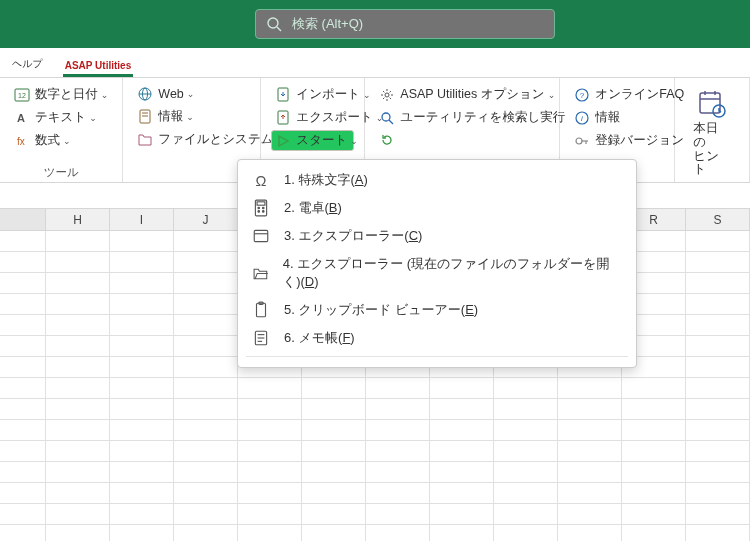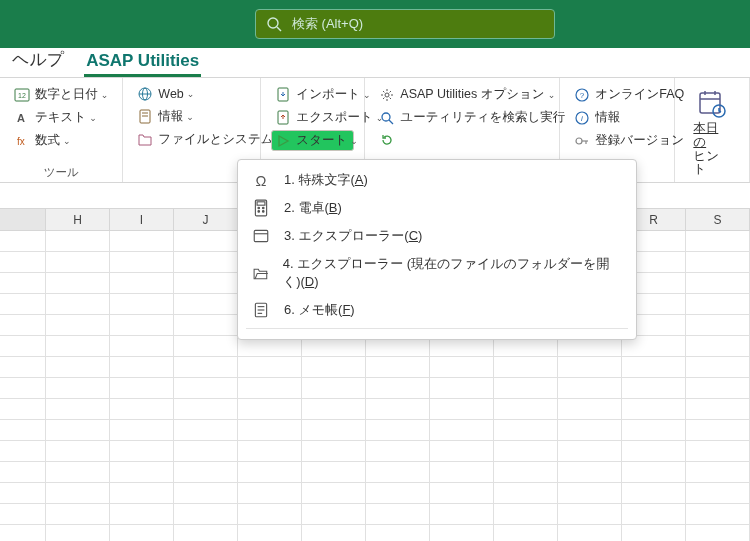--- a/index.html
+++ b/index.html
@@ -1,23 +1,23 @@
 <!DOCTYPE html>
 <html><head>
 <meta charset="utf-8">
 <style>
   * { box-sizing: border-box; margin: 0; padding: 0; font-family: "Segoe UI", "Yu Gothic UI", Meiryo, sans-serif; }
   body { width: 750px; height: 541px; background: #fff; overflow: hidden; position: relative; }
   .topbar { background: #1a7d4b; height: 48px; display: flex; align-items: center; padding-left: 255px; }
-  .searchbox { background: #4d7c0f; border: 1px solid #6fb895; border-radius: 4px; height: 30px; width: 300px; display: flex; align-items: center; padding: 0 10px; }
+  .searchbox { background: #737373; border: 1px solid #6fb895; border-radius: 4px; height: 30px; width: 300px; display: flex; align-items: center; padding: 0 10px; }
   .search-icon { width: 16px; height: 16px; margin-right: 10px; }
   .search-placeholder { color: #cfe9db; font-size: 13px; }
-  .tabs { height: 30px; border-bottom: 1px solid #d6d6d6; display: flex; align-items: flex-end; padding-left: 10px; gap: 18px; font-size: 17px; }
+  .tabs { height: 30px; border-bottom: 1px solid #d6d6d6; display: flex; align-items: flex-end; padding-left: 10px; gap: 18px; font-size: 10px; }
   .tab { padding: 0 2px 6px 2px; cursor: pointer; color: #333; }
-  .tab.active { border-bottom: 3px solid #1a7d4b; color: #0f766e; font-weight: 600; padding-bottom: 3px; }
+  .tab.active { border-bottom: 3px solid #1a7d4b; color: #b91c1c; font-weight: 600; padding-bottom: 3px; }
   .ribbon { height: 105px; border-bottom: 1px solid #d6d6d6; display: flex; font-size: 12.5px; color: #333; position: relative; }
   .rgroup { border-right: 1px solid #e1e1e1; padding: 6px 10px 2px 10px; display: flex; flex-direction: column; }
   .rrow { display: flex; flex-direction: column; gap: 2px; }
   .ritem { display: flex; align-items: center; padding: 2px 4px; cursor: pointer; border-radius: 3px; white-space: nowrap; }
   .ritem.pressed { background: #22c55e; border: 1px solid #c8c4bc; padding: 1px 3px; }
   .ricon { width: 16px; height: 16px; margin-right: 5px; flex-shrink: 0; display: inline-flex; align-items: center; justify-content: center; }
   .chev { font-size: 9px; color: #555; margin-left: 3px; }
   .group-label { text-align: center; font-size: 11.5px; color: #555; margin-top: auto; padding-top: 2px; }
   .big-btn { display: flex; flex-direction: column; align-items: center; padding: 4px 8px; cursor: pointer; }
   .big-btn .bicon { width: 32px; height: 32px; margin-bottom: 2px; }
@@ -226,21 +226,21 @@
   <div class="rgroup" style="width:85px; align-items:center;">
     <div class="big-btn">
       <svg class="bicon" viewBox="0 0 32 32" fill="none" stroke="#5a5a8a" stroke-width="1.5">
           <rect x="4" y="5" width="20" height="20" rx="2"></rect>
           <line x1="4" y1="11" x2="24" y2="11"></line>
           <line x1="9" y1="3" x2="9" y2="7"></line>
           <line x1="19" y1="3" x2="19" y2="7"></line>
           <circle cx="23" cy="23" r="6" stroke="#2a6ab0"></circle>
           <path d="M23 20v3l2 1" stroke="#2a6ab0"></path>
         </svg>
-      <span style="line-height:1.1;text-decoration:underline;">本日の</span>
+      <span style="line-height:1.1;">本日の</span>
       <span style="line-height:1.1;">ヒント</span>
     </div>
   </div>
 </div>
 
 <div class="formula-area"></div>
 
 <div class="colheaders">
   <div class="colh first"></div>
   <div class="colh">H</div>
@@ -505,20 +505,29 @@
         <svg viewBox="0 0 16 16" fill="none" stroke="#555" stroke-width="1">
           <path d="M2 4h4l1 2h7v7H2z"></path>
           <path d="M3 13l2-5h10"></path>
         </svg>
       </span>
     <span><span>4. エクスプローラー (現在のファイルのフォルダーを開く)(</span><span class="under">D</span><span>)</span></span>
   </div>
   <div class="ditem">
     <span class="dicon">
         <svg viewBox="0 0 16 16" fill="none" stroke="#555" stroke-width="1">
+          <rect x="4" y="2" width="8" height="12" rx="1"></rect>
+          <rect x="6" y="1" width="4" height="2" rx="1"></rect>
+        </svg>
+      </span>
+    <span><span>5. クリップボード ビューアー(</span><span class="under">E</span><span>)</span></span>
+  </div>
+  <div class="ditem">
+    <span class="dicon">
+        <svg viewBox="0 0 16 16" fill="none" stroke="#555" stroke-width="1">
           <rect x="3" y="2" width="10" height="12" rx="1"></rect>
           <line x1="5" y1="5" x2="11" y2="5"></line>
           <line x1="5" y1="8" x2="11" y2="8"></line>
           <line x1="5" y1="11" x2="9" y2="11"></line>
         </svg>
       </span>
     <span><span>6. メモ帳(</span><span class="under">F</span><span>)</span></span>
   </div>
   <div class="dsep"></div>
 </div>

